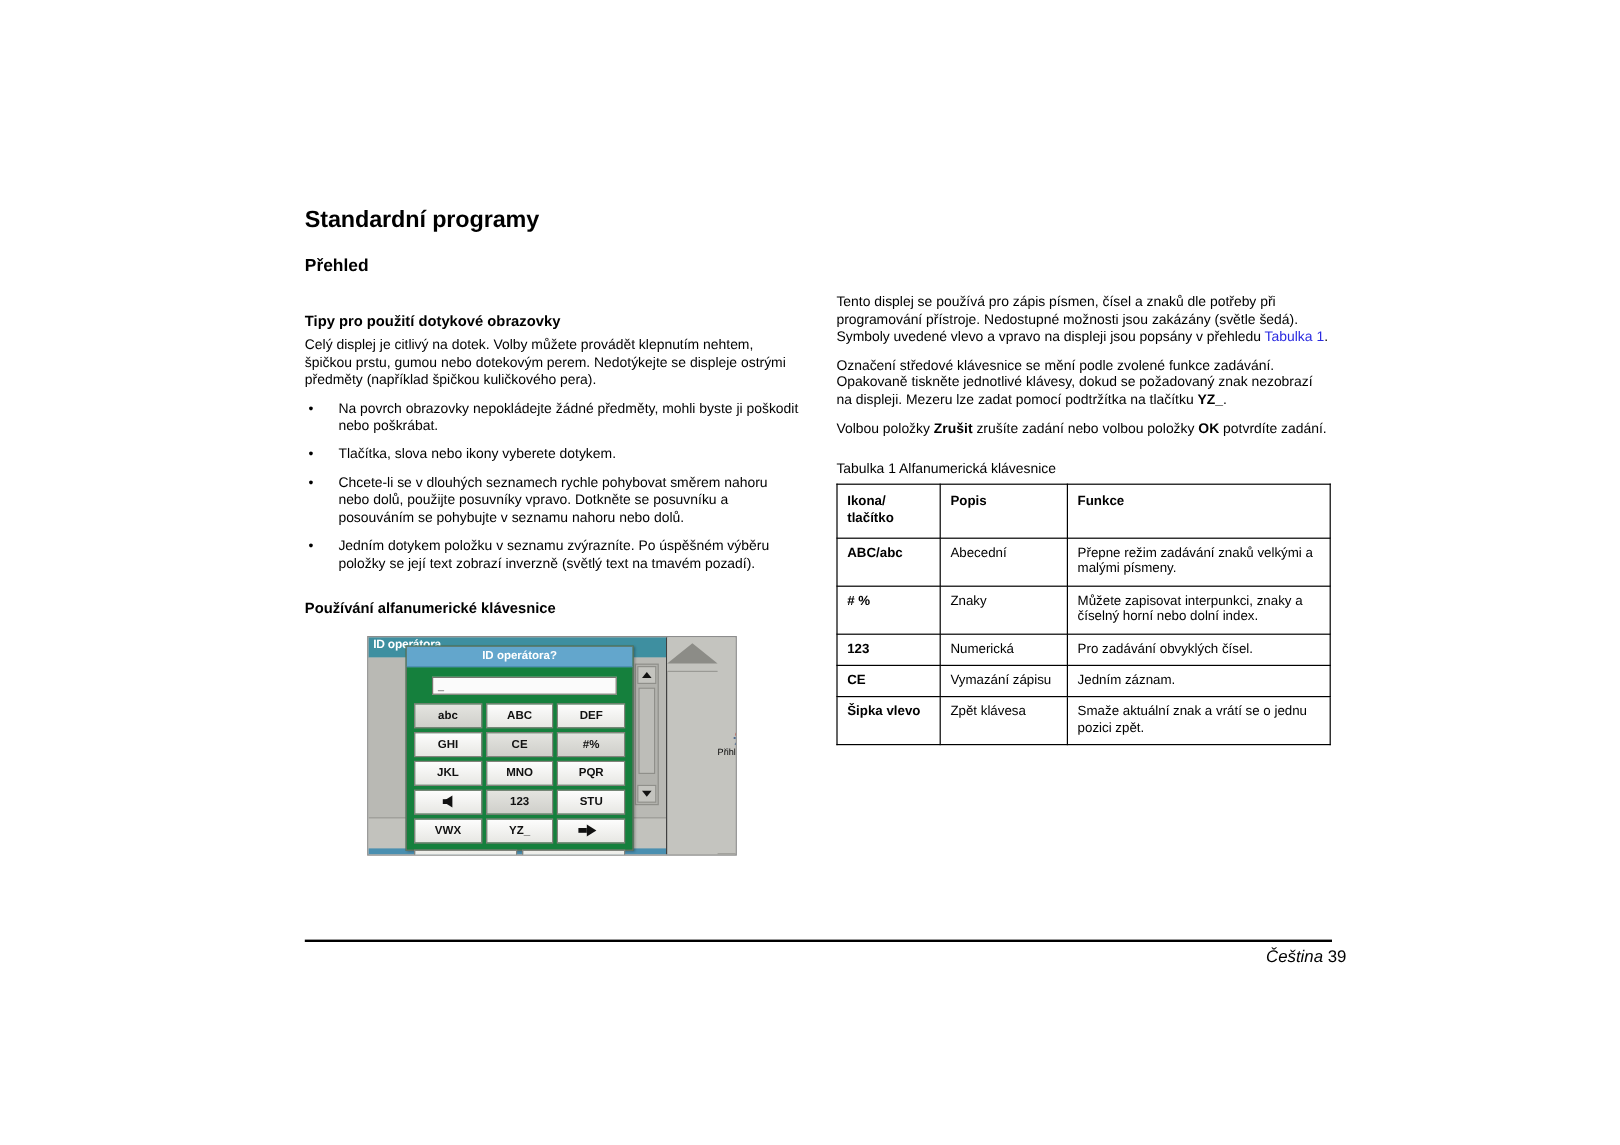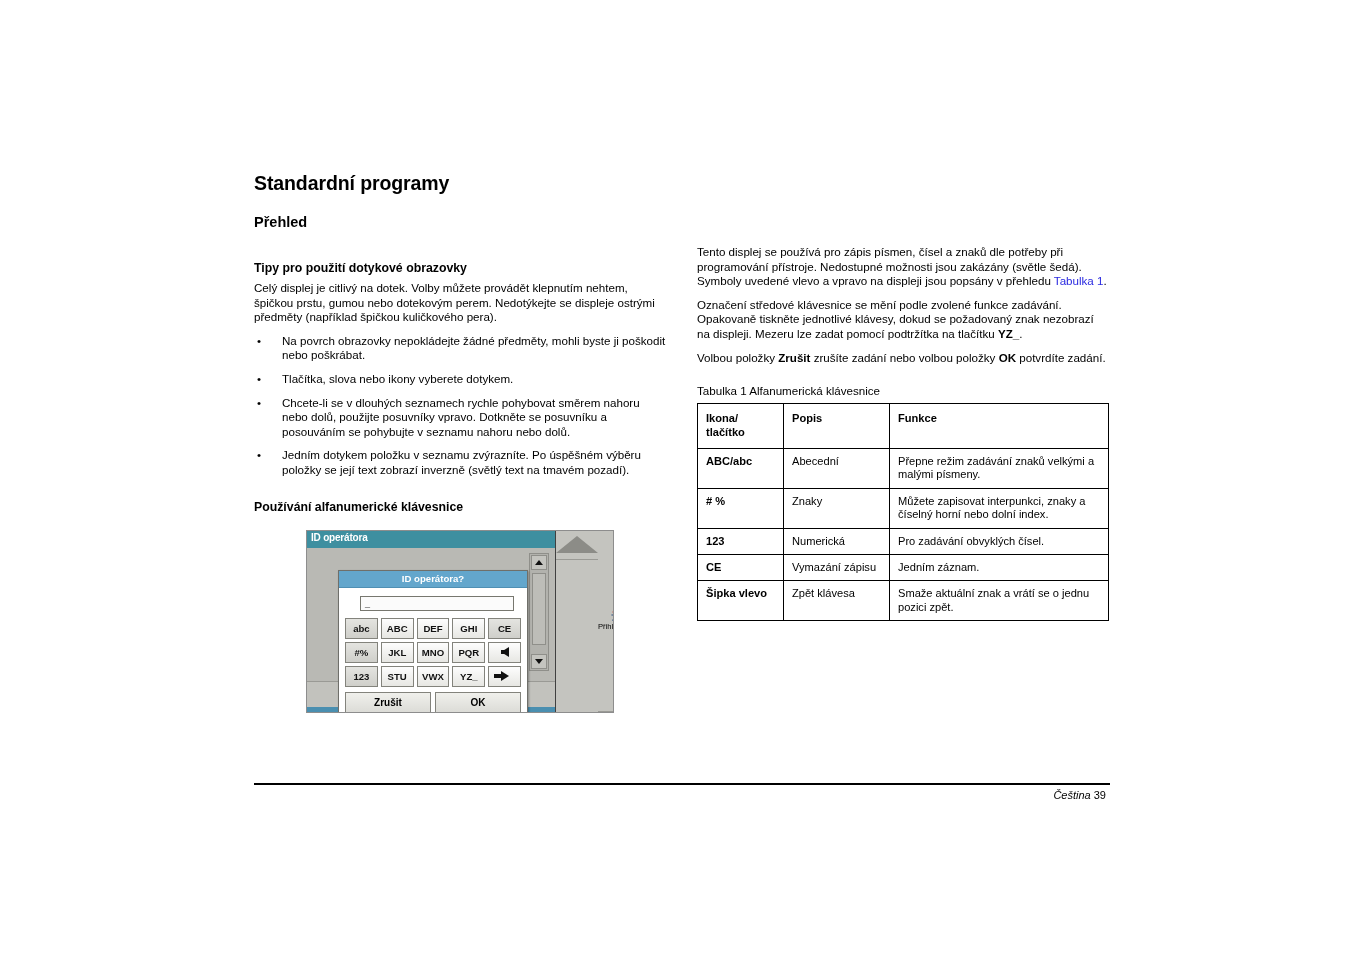--- a/index.html
+++ b/index.html
@@ -126,23 +126,23 @@
   .footer-rule {
     position: absolute;
     left: 254px;
     top: 783px;
     width: 856px;
     height: 2px;
     background: #000000;
   }
   .footer-text {
     position: absolute;
-    right: 244px;
+    right: 228px;
     top: 789px;
-    font-size: 11px;
+    font-size: 14px;
   }
   .footer-text i { font-style: italic; }
 
   
   .device-figure {
     position: relative;
     margin: 16px 0 0 52px;
     width: 308px;
     height: 183px;
     border: 1px solid #8d8d8d;
@@ -303,25 +303,24 @@
     margin-bottom: 1px;
   }
 
   
   .keypad-dialog {
     position: absolute;
     left: 31px;
     top: 7px;
     width: 190px;
     height: 171px;
-    background: #ffffff;
+    background: #15803d;
     border: 1px solid #6f6f6a;
     box-sizing: border-box;
     box-shadow: 1px 1px 2px rgba(0,0,0,0.3);
-    margin-top: 32px;
   }
   .kd-title {
     height: 16px;
     background: #63a6cc;
     color: #ffffff;
     font-size: 9.6px;
     font-weight: bold;
     display: flex;
     align-items: center;
     justify-content: center;
@@ -339,21 +338,21 @@
     position: absolute;
     left: 4px;
     bottom: 2px;
     font-size: 9px;
     color: #555;
     line-height: 9px;
   }
   .kd-grid {
     margin: 7px 6px 0 6px;
     display: grid;
-    grid-template-columns: repeat(5, 1fr);
+    grid-template-columns: repeat(3, 1fr);
     grid-gap: 3px;
   }
   .kd-key {
     height: 21px;
     border: 1px solid #83837c;
     background: linear-gradient(#fdfdfd, #e7e7e3);
     font-size: 9.6px;
     font-weight: bold;
     display: flex;
     align-items: center;

